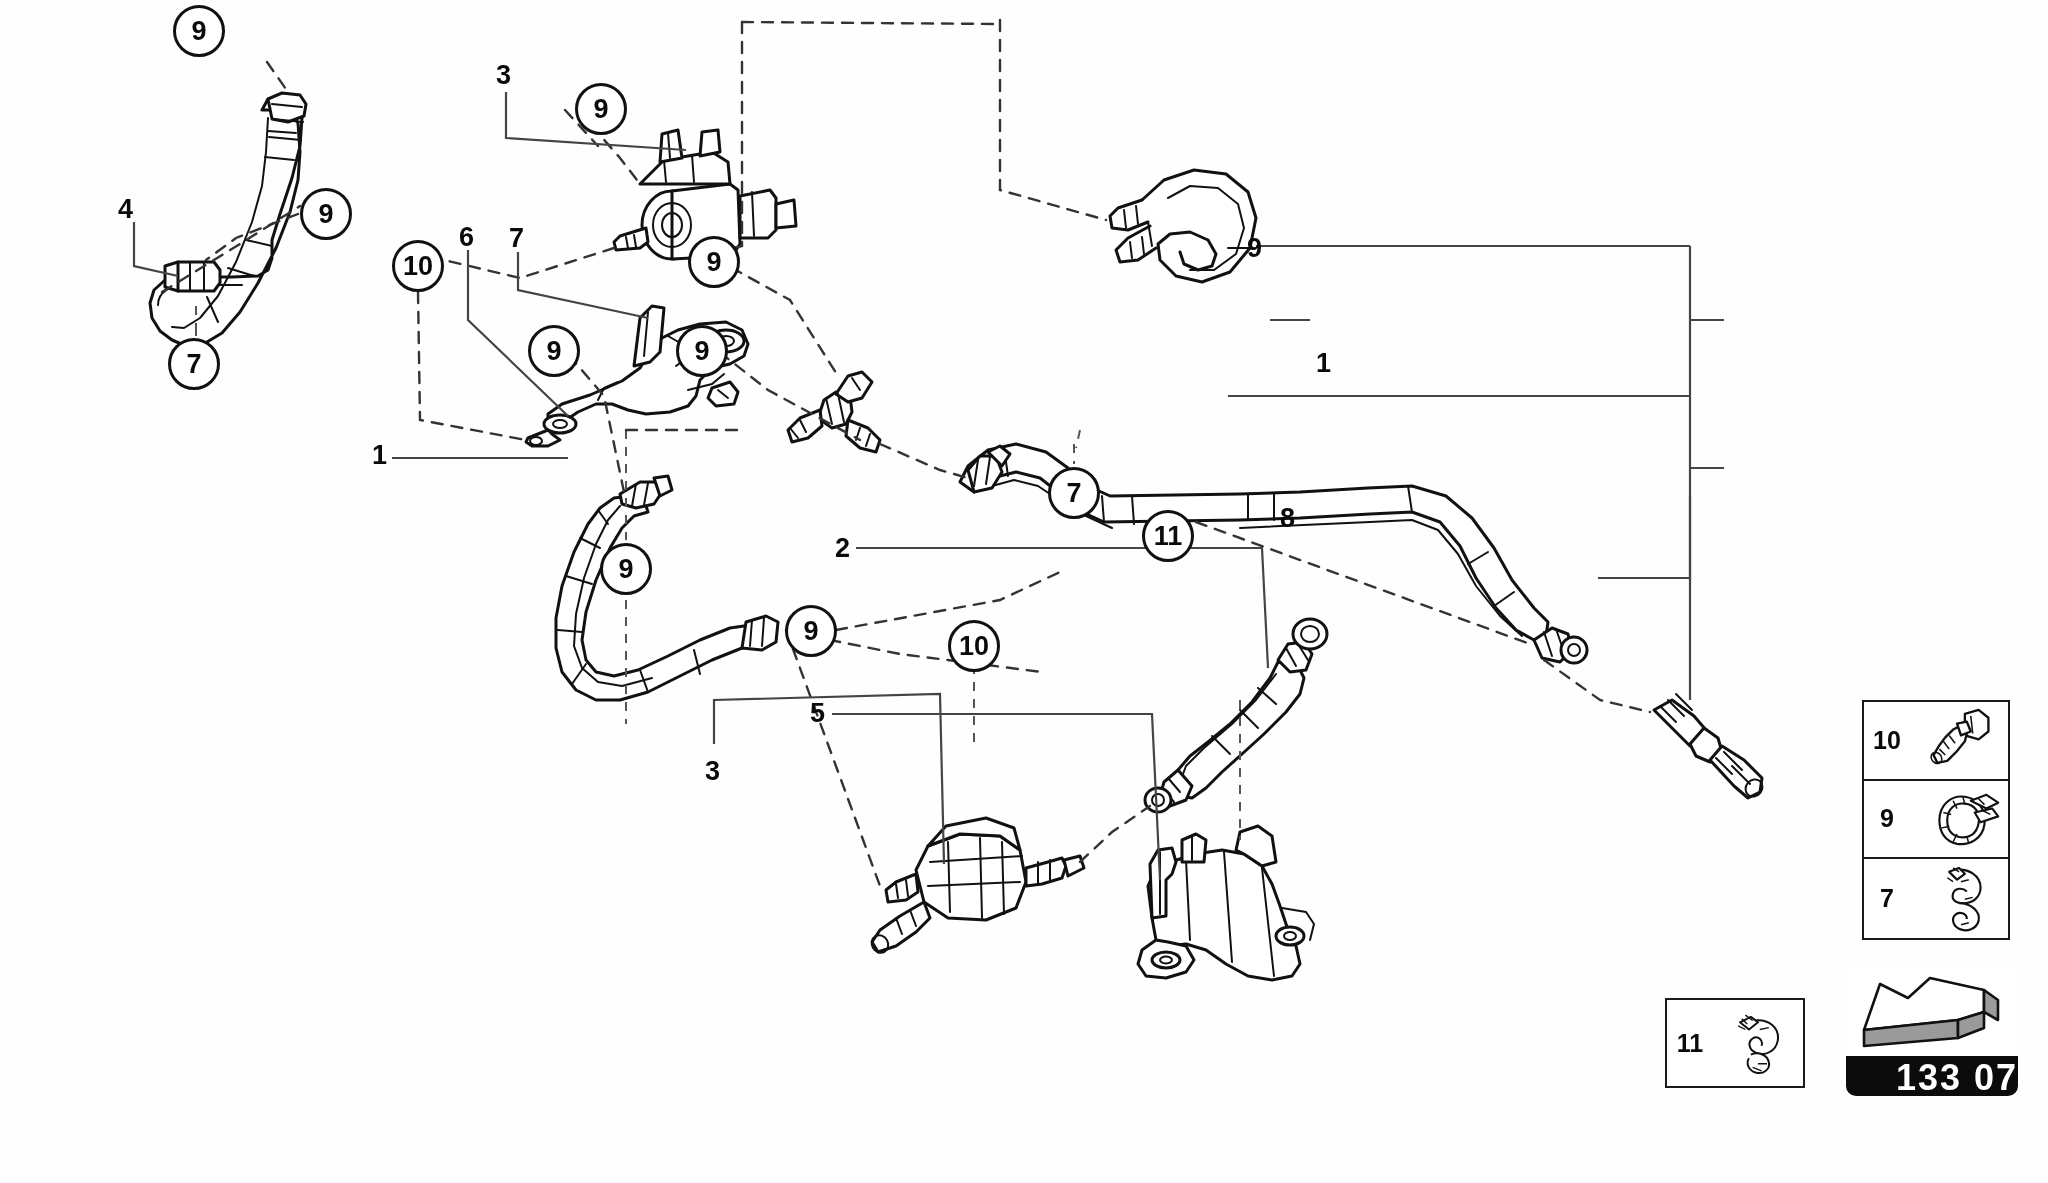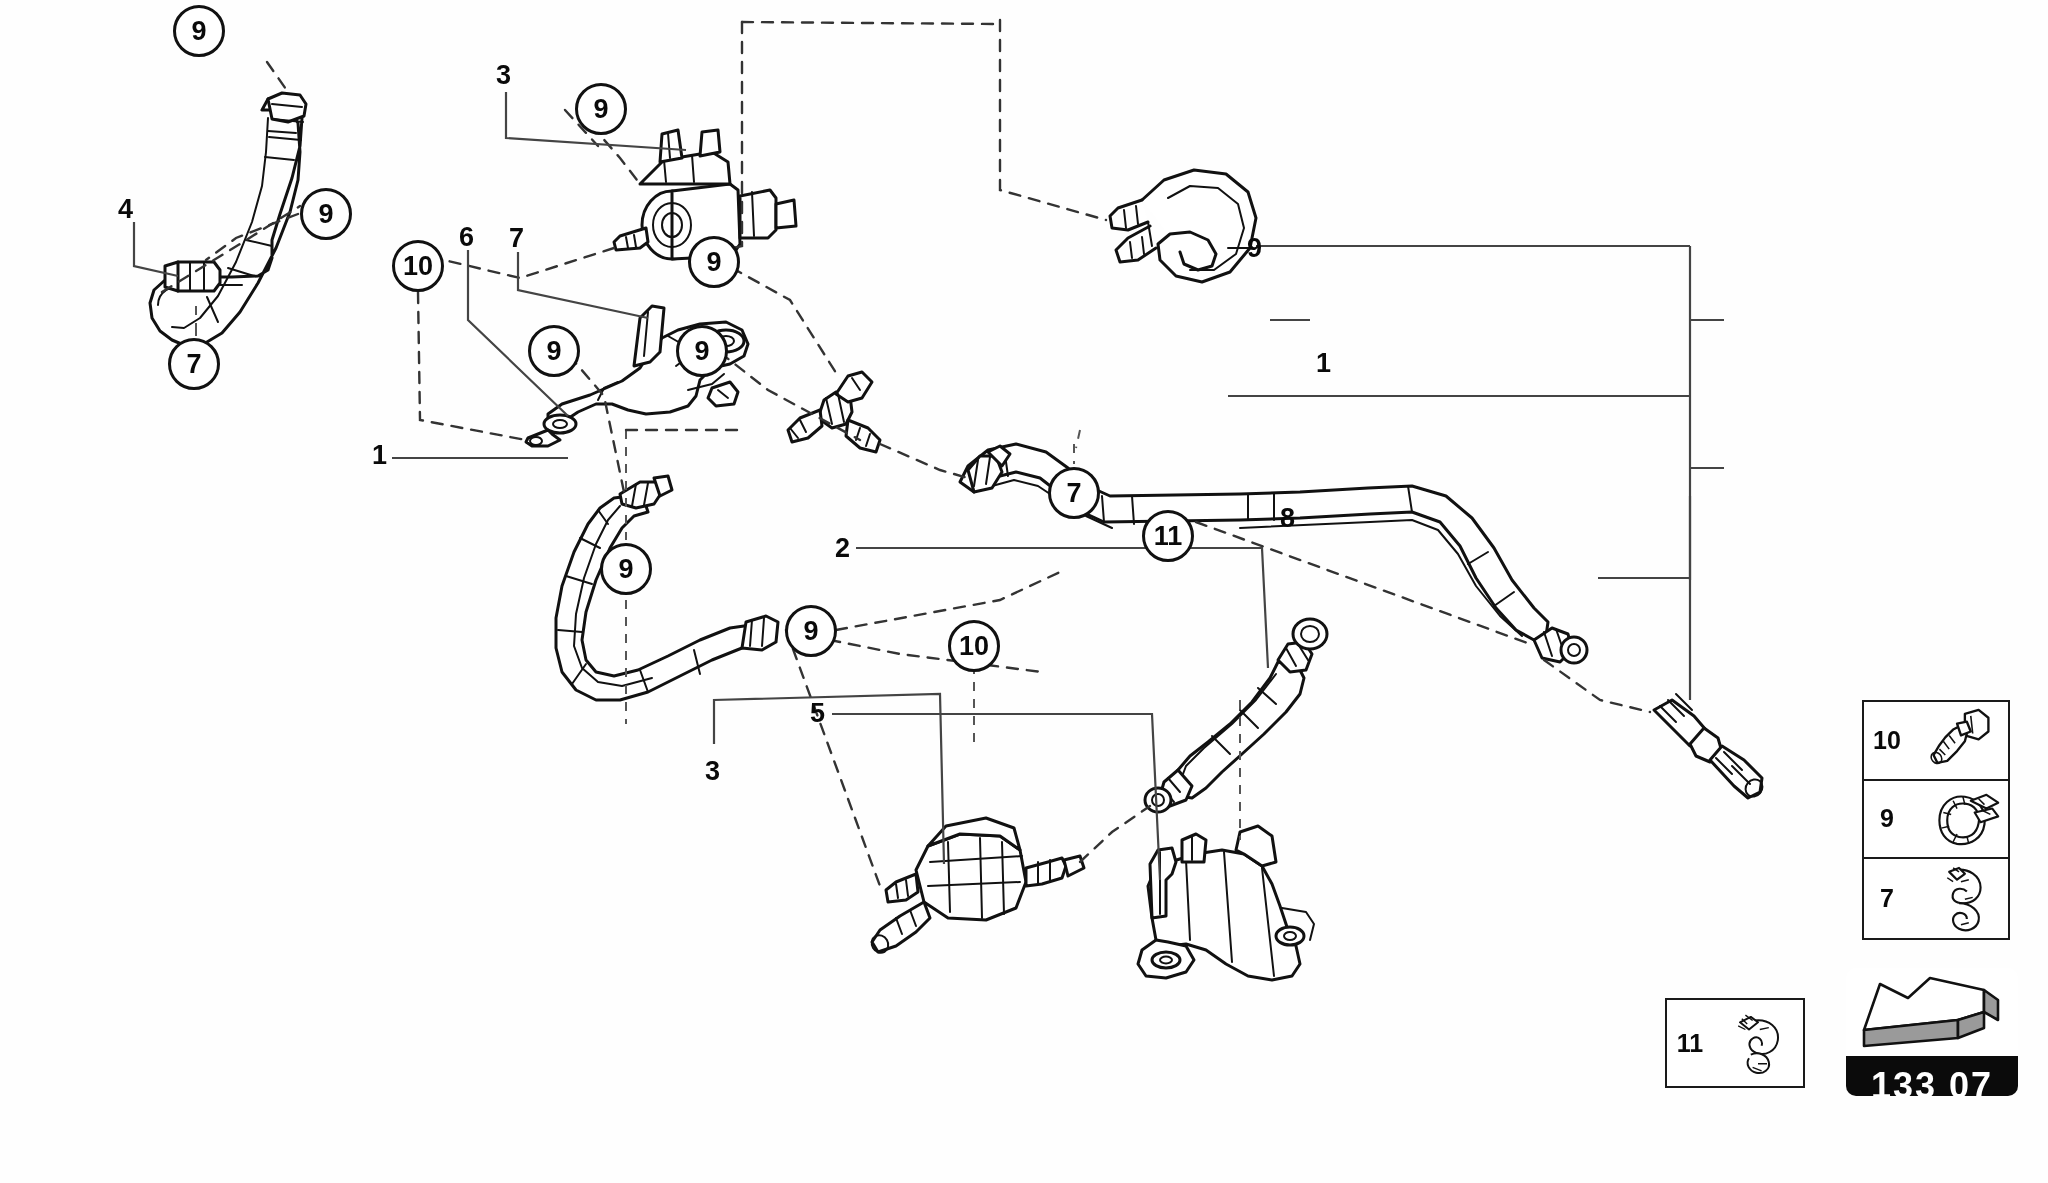--- a/index.html
+++ b/index.html
@@ -95,25 +95,25 @@
   }
   .pageid-art {
     height: 88px;
     position: relative;
     background: #fff;
   }
   .pageid-art svg { position:absolute; left:0; top:0; width:100%; height:100%; }
   .pageid-bar {
     background: #0b0b0b;
     color: #ffffff;
-    text-align: center;
+    text-align: right;
     font-weight: bold;
     font-size: 36px;
     letter-spacing: 2px;
-    padding: 9px 0 11px 0;
+    padding: 1px 0 11px 0;
   }
 </style>
 </head>
 <body>
 
 <div id="page">
 
   <svg id="art" viewBox="0 0 2048 1183" xmlns="http://www.w3.org/2000/svg">
     <defs>
       <style>

